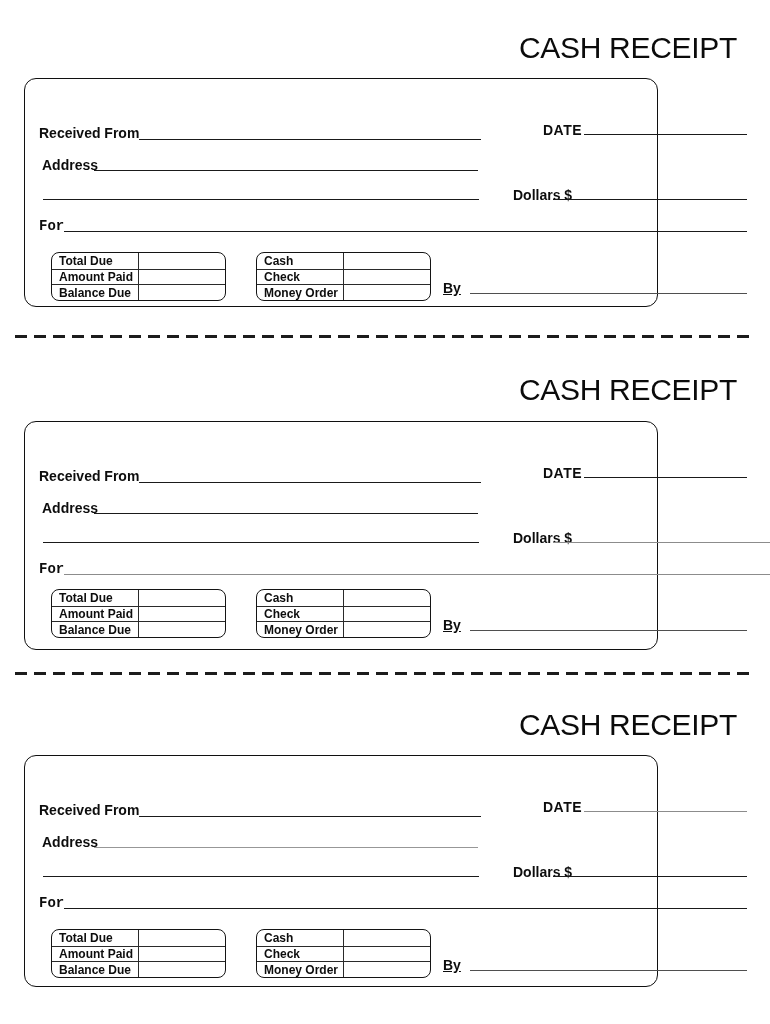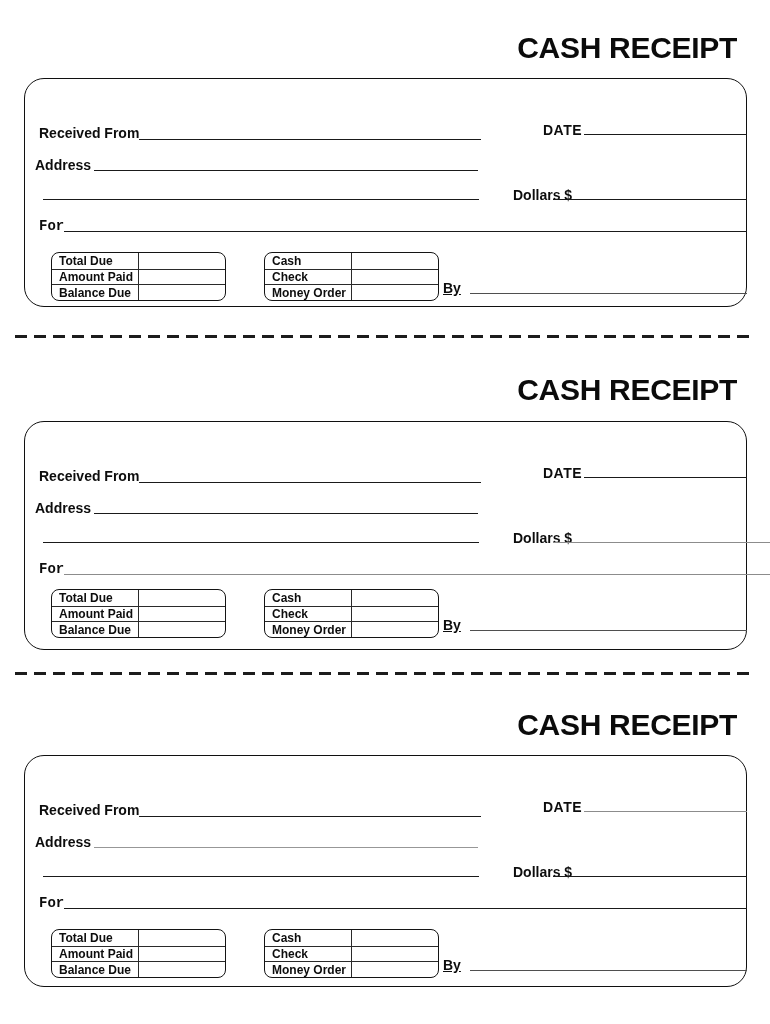--- a/index.html
+++ b/index.html
@@ -7,40 +7,40 @@
     position:relative;width:770px;height:1024px;background:#ffffff;
     overflow:hidden;font-family:"Liberation Sans",sans-serif;color:#0d0d0d;
   }
   .section{position:absolute;left:0;width:770px;height:337px;}
   #s1{top:0;}
   #s2{top:337px;}
   #s3{top:674px;height:350px;}
 
   .title{
     position:absolute;right:33px;font-size:30px;line-height:30px;
-    font-weight:bold;letter-spacing:-0.3px;white-space:nowrap;color:#0b0b0b;margin-left:36px;
+    font-weight:normal;letter-spacing:-0.3px;white-space:nowrap;color:#0b0b0b;margin-left:36px;
   }
   .s1 .title{top:33px;}
   .s2 .title{top:38px;}
   .s3 .title{top:36px;}
 
   .box{
-    position:absolute;left:24px;width:723px;height:229px;
-    border:1.6px solid #101010;border-radius:20px;box-sizing:border-box;
+    position:absolute;left:24px;width:634px;height:229px;
+    border:1.6px solid #101010;border-radius:12px;box-sizing:border-box;
     background:#fff;
   }
   .s1 .box{top:78px;}
   .s2 .box{top:84px;}
   .s3 .box{top:81px;height:232px;}
 
   
   .lb{position:absolute;font-size:14px;line-height:14px;font-weight:bold;white-space:nowrap;color:#0d0d0d;}
   .lb-received{left:14px;top:47px;}
   .lb-date{left:518px;top:44px;letter-spacing:.5px;}
-  .lb-address{left:10px;top:79px;}
+  .lb-address{left:17px;top:79px;}
   .lb-dollars{left:465px;top:109px;padding-left:23px;}
   .lb-for{left:14px;top:140px;font-family:Liberation Mono, monospace;}
   .lb-by{left:418px;top:202px;text-decoration:underline;}
 
   
   .fl{position:absolute;height:0;border-top:1.5px solid #1a1a1a;}
   .fl-date{left:559px;top:55px;width:163px;}
   .fl-received{left:114px;top:60px;width:342px;}
   .fl-address{left:69px;top:91px;width:384px;}
   .fl-line3{left:18px;top:120px;width:436px;}
@@ -57,21 +57,21 @@
   .s3 .fl-date{border-top-color:#8c8c8c;}
   .s3 .fl-address{border-top-color:#979797;}
 
   
   .tbl{
     position:absolute;top:173px;width:175px;height:49px;box-sizing:border-box;
     border:1.6px solid #141414;border-radius:8px;overflow:hidden;background:#fff;
     display:grid;grid-template-columns:87px 1fr;grid-template-rows:1fr 1fr 1fr;margin-left:8px;
   }
   .tbl-amount{left:18px;}
-  .tbl-payment{left:231px;}
+  .tbl-payment{left:223px;}
   .tbl>div{box-sizing:border-box;}
   .tbl .lc{
     border-right:1.2px solid #2a2a2a;font-size:12px;font-weight:bold;
     display:flex;align-items:center;padding-left:7px;white-space:nowrap;
   }
   .tbl>div:nth-child(n+3){border-top:1.2px solid #2a2a2a;}
 
   
   .cutline{
     position:absolute;left:15px;width:740px;height:3px;

